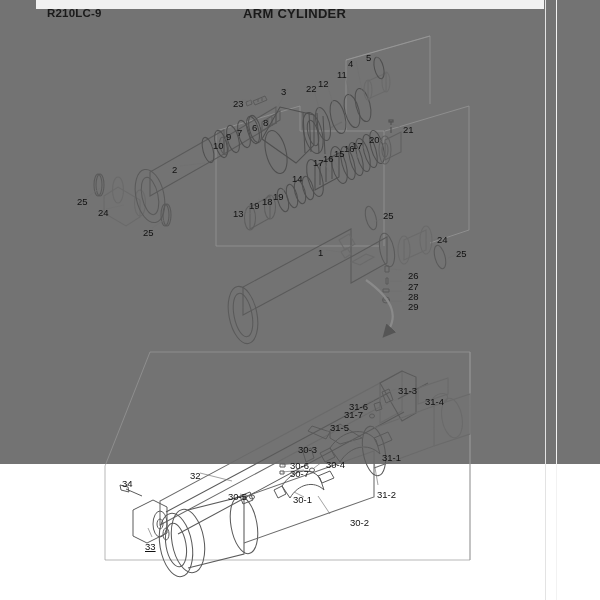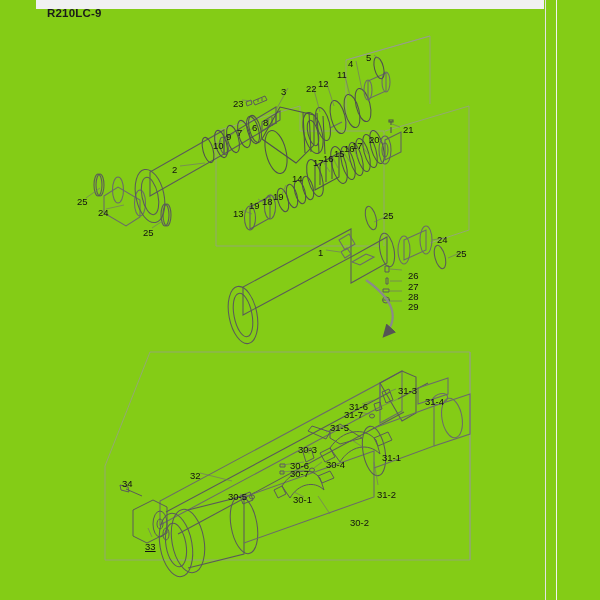--- a/index.html
+++ b/index.html
@@ -1,36 +1,37 @@
 <!DOCTYPE html>
 <html><head>
 <meta charset="utf-8">
 <title>ARM CYLINDER</title>
 <style>
   html,body{margin:0;padding:0;background:#ffffff;}
   body{width:600px;height:600px;font-family:"Liberation Sans",sans-serif;overflow:hidden;}
-  #page{position:relative;width:600px;height:600px;background:#84cc16;}
+  #page{position:relative;width:600px;height:464px;background:#737373;}
   .topband{position:absolute;left:36px;top:0;width:508px;height:9px;background:#f1f1f1;}
   .vrule{position:absolute;top:0;width:1px;height:600px;background:#e3e3e3;}
   .hdr{position:absolute;font-weight:bold;color:#1a1a1a;white-space:nowrap;}
   #model{left:47px;top:7px;font-size:11.5px;letter-spacing:.2px;}
   #title{left:243px;top:6px;font-size:13px;letter-spacing:.3px;}
   svg.art{position:absolute;left:0;top:0;width:600px;height:600px;}
   .lbl{position:absolute;font-size:9.5px;color:#111;white-space:nowrap;font-family:"Liberation Sans",sans-serif;}
 </style>
 </head>
 <body>
 
 <div id="page">
 
   <div class="topband"></div>
   <div class="vrule" style="left:545px"></div>
   <div class="vrule" style="left:556px;background:#f2f2f2"></div>
 
   <div class="hdr" id="model">R210LC-9</div>
+  <div class="hdr" id="title">ARM CYLINDER</div>
 
   <svg class="art" viewBox="0 0 600 600">
     <defs>
       <g id="oring">
           <ellipse rx="9" ry="15" fill="none" stroke="#4a4a4a" stroke-width="1.1"></ellipse>
         </g>
       <marker id="ah" markerWidth="7" markerHeight="7" refX="5" refY="3" orient="auto">
         <path d="M0,0 L6,3 L0,6 z" fill="#555"></path>
       </marker>
     </defs>

